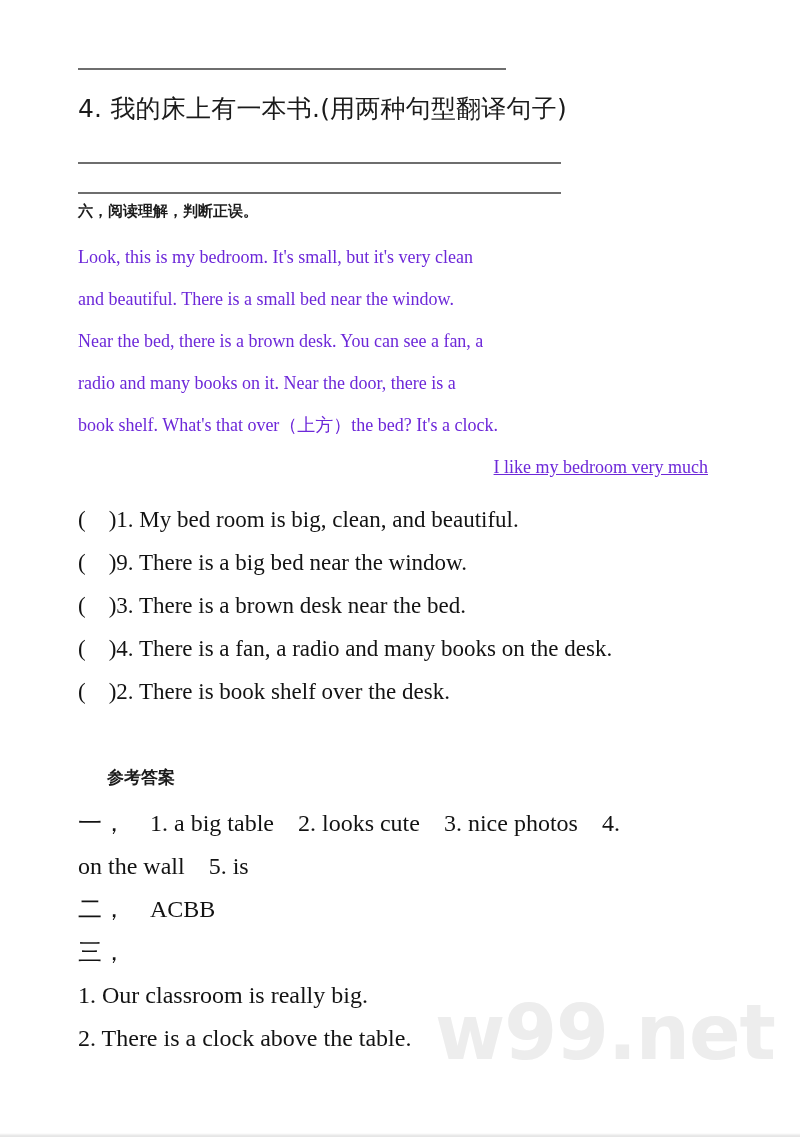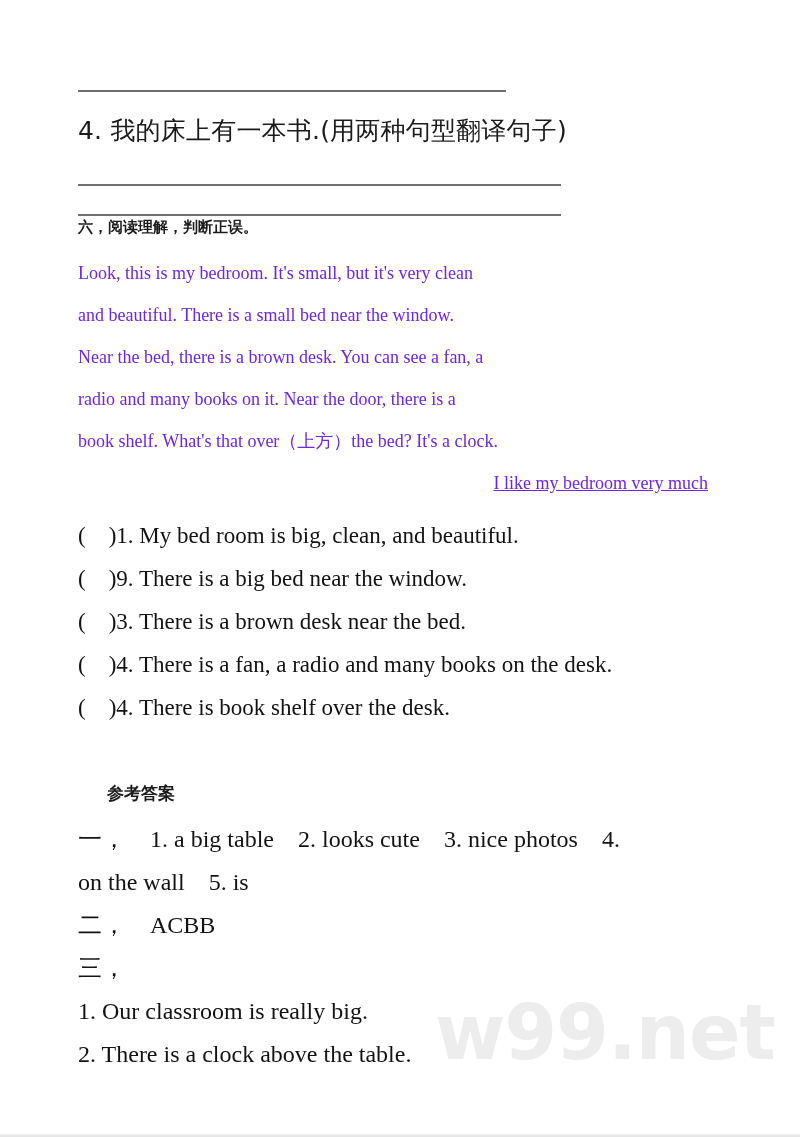--- a/index.html
+++ b/index.html
@@ -32,21 +32,21 @@
     right: 0;
     bottom: 0;
     height: 3px;
     background: linear-gradient(to bottom, rgba(0,0,0,0.0), rgba(0,0,0,0.10));
     pointer-events: none;
   }
 
   .content {
     position: absolute;
     left: 78px;
-    top: 90px;
+    top: 68px;
     width: 644px;
   }
 
   
   .blank-rule {
     height: 0;
     border-bottom: 2.5px solid #6e6e6e;
     margin: 0;
   }
   .rule-short { width: 428px; }
@@ -66,20 +66,21 @@
     letter-spacing: 0.2px;
   }
 
   
   .section-heading {
     font-family: "DejaVu Sans", "Liberation Sans", sans-serif;
     font-weight: bold;
     font-size: 15px;
     line-height: 22px;
     color: #1b1b1b;
+    margin-top: 6px;
   }
 
   
   .passage {
     margin-top: 14px;
     font-size: 18px;
     line-height: 42px;
     text-align: justify;
     text-justify: inter-word;
     color: #6d28d9;
@@ -171,21 +172,21 @@
       <div>radio and many books on it. Near the door, there is a</div>
       <div>book shelf. What's that over（上方）the bed? It's a clock.</div>
       <div class="last-line">I like my bedroom very much</div>
     </div>
 
     <div class="tf-list">
       <div class="tf-item">(    )1. My bed room is big, clean, and beautiful.</div>
       <div class="tf-item">(    )9. There is a big bed near the window.</div>
       <div class="tf-item">(    )3. There is a brown desk near the bed.</div>
       <div class="tf-item">(    )4. There is a fan, a radio and many books on the desk.</div>
-      <div class="tf-item">(    )4. There is book shelf over the desk.</div>
+      <div class="tf-item">(    )2. There is book shelf over the desk.</div>
     </div>
 
     <div class="answer-key">
       <div class="answer-title">参考答案</div>
 
       <div class="answer-block">
         <div class="answer-line">一，　1. a big table　2. looks cute　3. nice photos　4.</div>
         <div class="answer-line">on the wall　5. is</div>
         <div class="answer-line">二，　ACBB</div>
         <div class="answer-line">三，</div>

